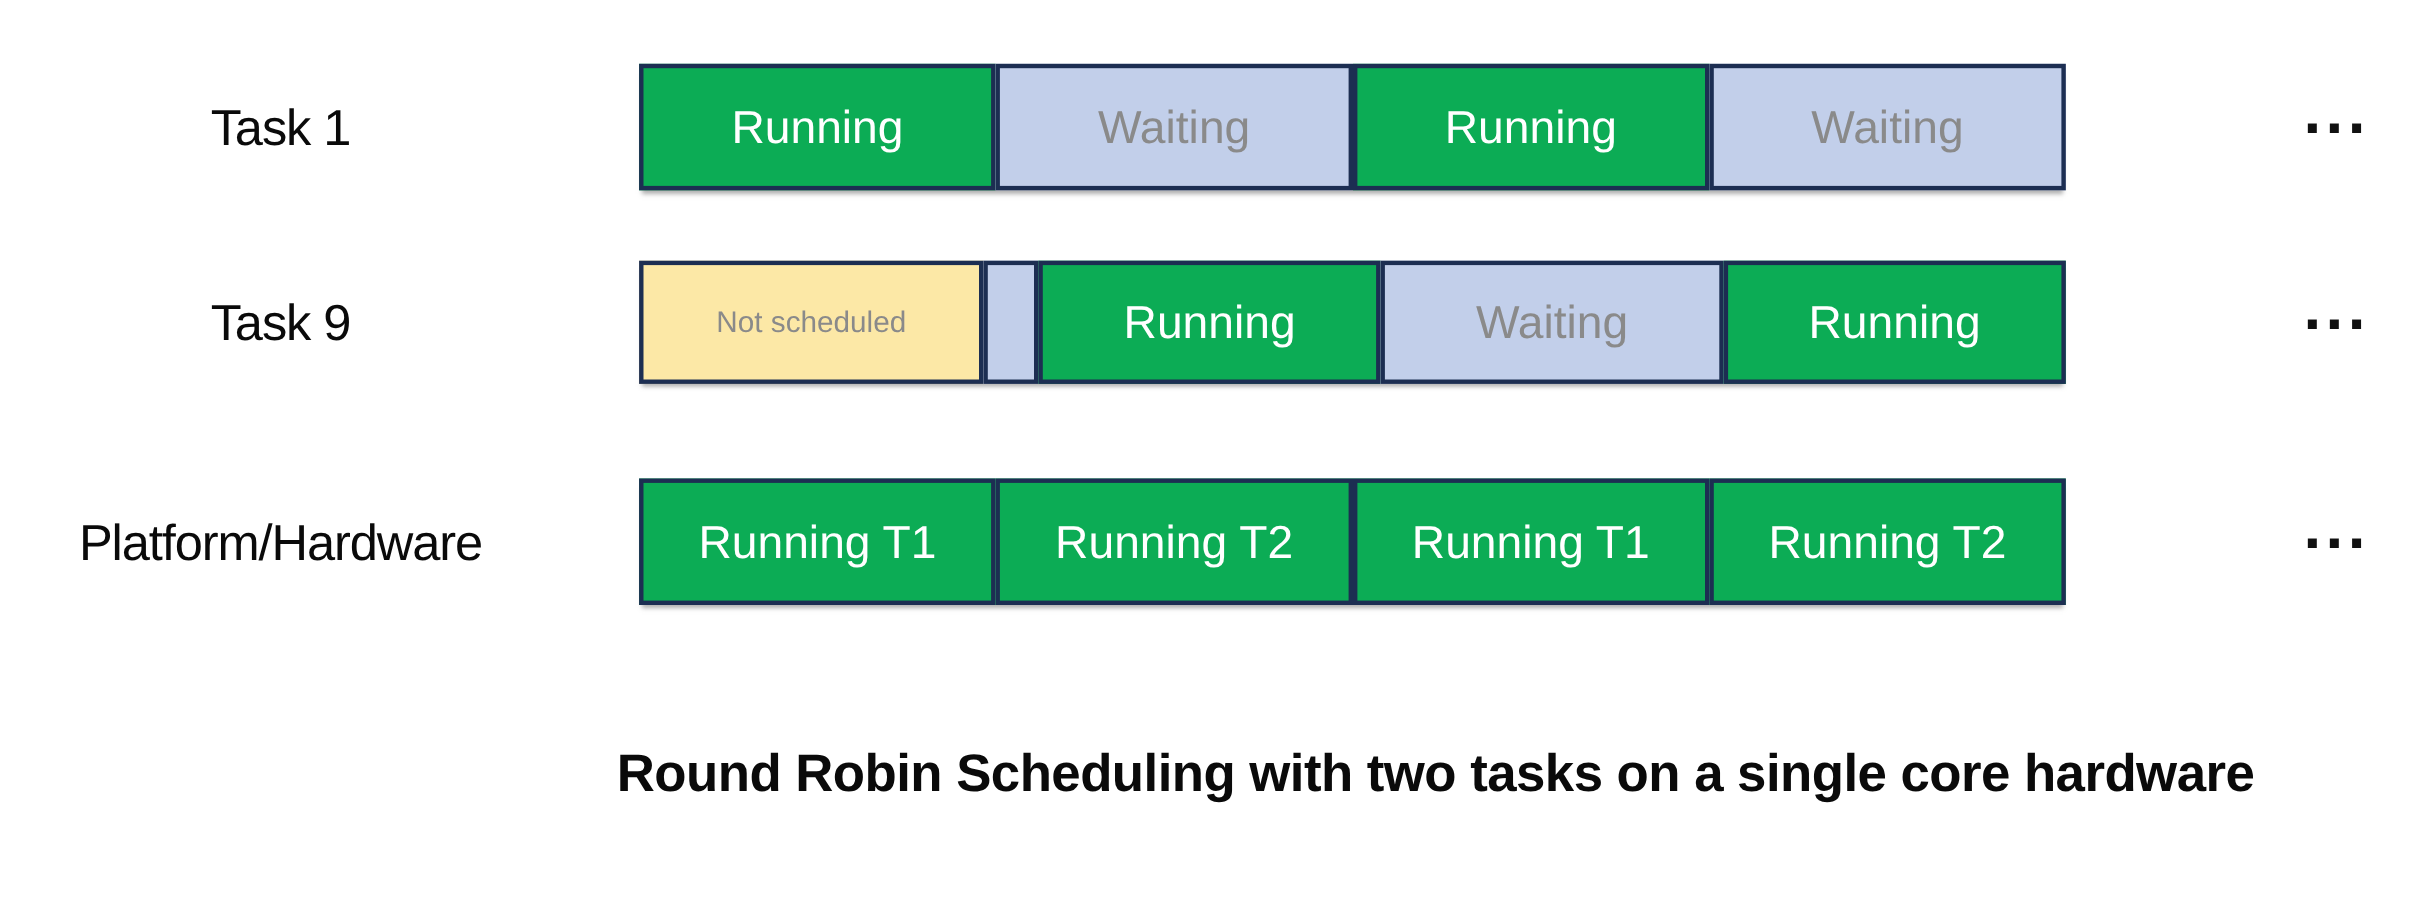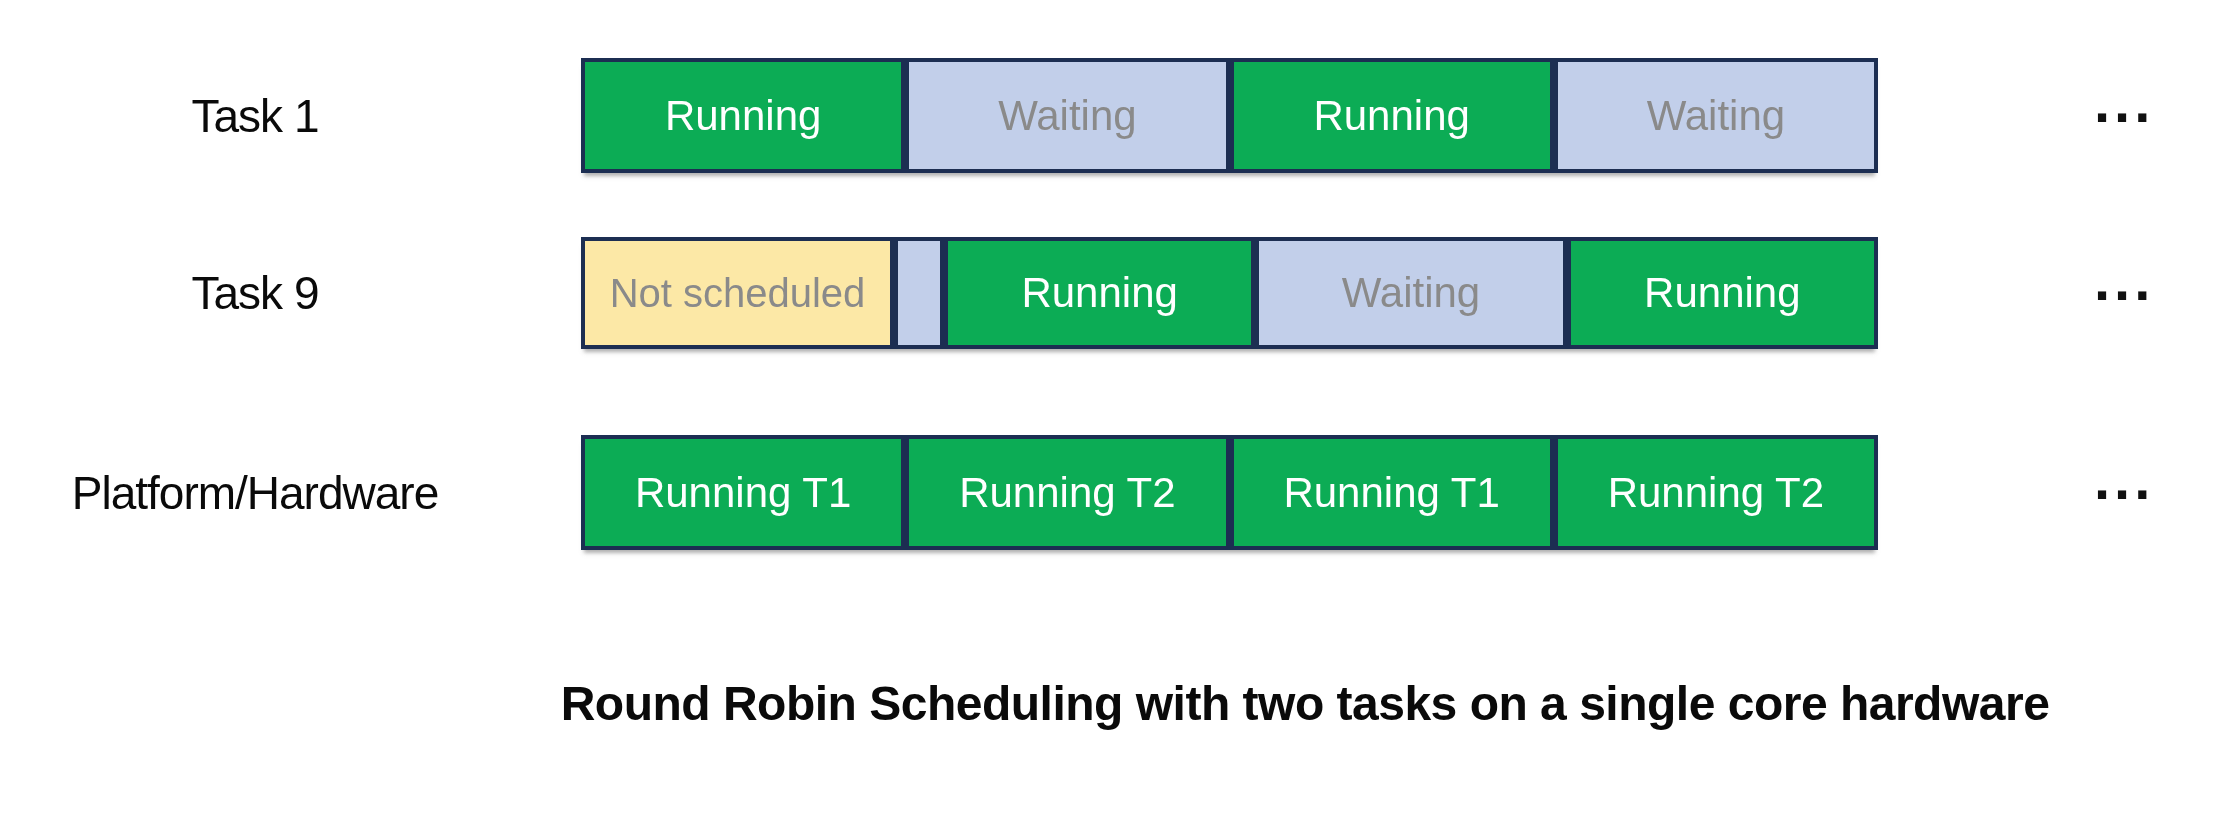--- a/index.html
+++ b/index.html
@@ -26,21 +26,21 @@
     box-sizing:border-box;
     border:4px solid var(--border-navy,#1c2e52);
     display:flex;align-items:center;justify-content:center;
     font-size:42px;white-space:nowrap;overflow:hidden;
   }
   .flex1{flex:1 1 0;}
   .w-not{flex:0 0 313px;width:313px;}
   .w-gap{flex:0 0 50px;width:50px;}
   .seg-running{background:var(--running-green,#0cac55);color:var(--running-text-white,#ffffff);}
   .seg-waiting{background:var(--waiting-blue,#c2cfea);color:var(--muted-text-gray,#8a8a8a);}
-  .seg-notsched{background:var(--not-scheduled-yellow,#fce8a6);color:var(--muted-text-gray,#8a8a8a);font-size:40px;}
+  .seg-notsched{background:var(--not-scheduled-yellow,#fce8a6);color:var(--muted-text-gray,#8a8a8a);font-size:27px;}
   .seg-gap{background:var(--waiting-blue,#c2cfea);}
   .dots{
     position:absolute;left:2094px;top:0;height:100%;width:120px;
     display:flex;align-items:center;justify-content:flex-start;
     font-size:58px;font-weight:700;letter-spacing:4px;color:#111111;
     transform:translateY(-14px);
   }
   .caption{
     position:absolute;top:676px;left:1305px;transform:translateX(-50%);
     white-space:nowrap;font-size:48px;color:var(--label-black,#0a0a0a);

